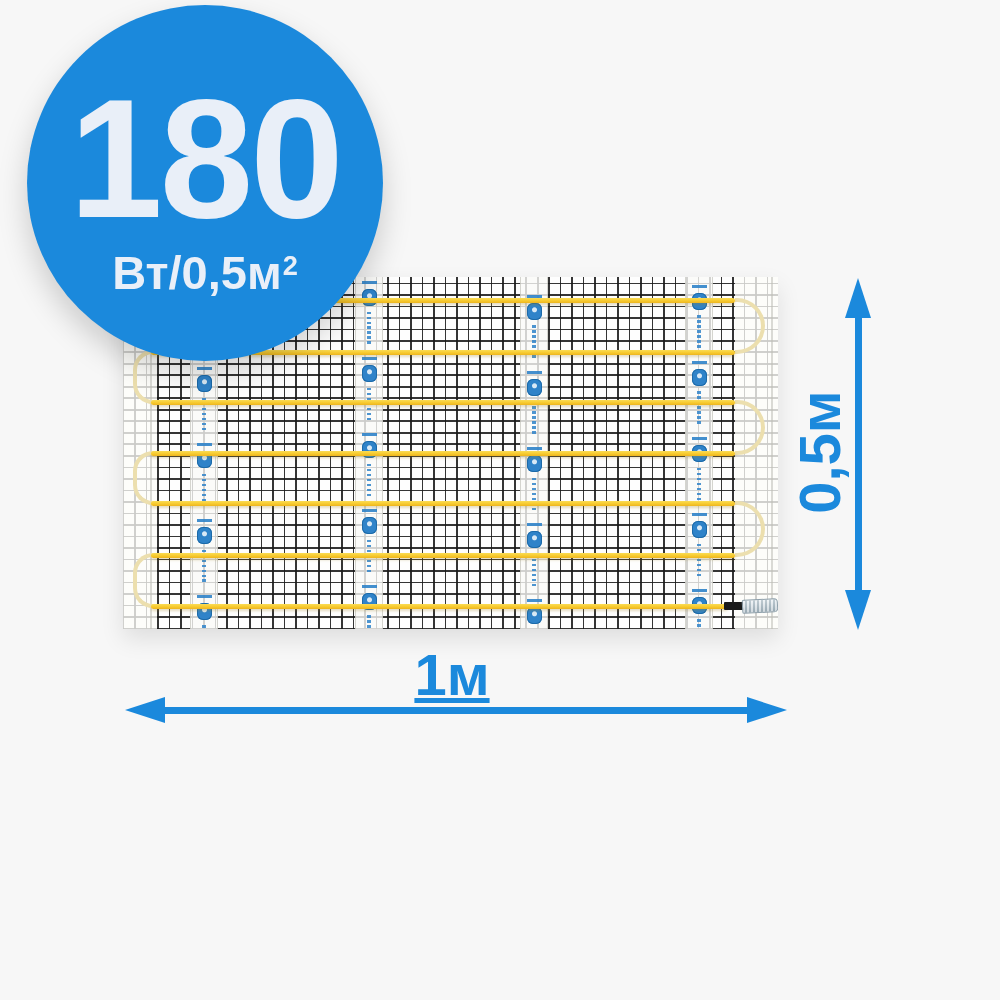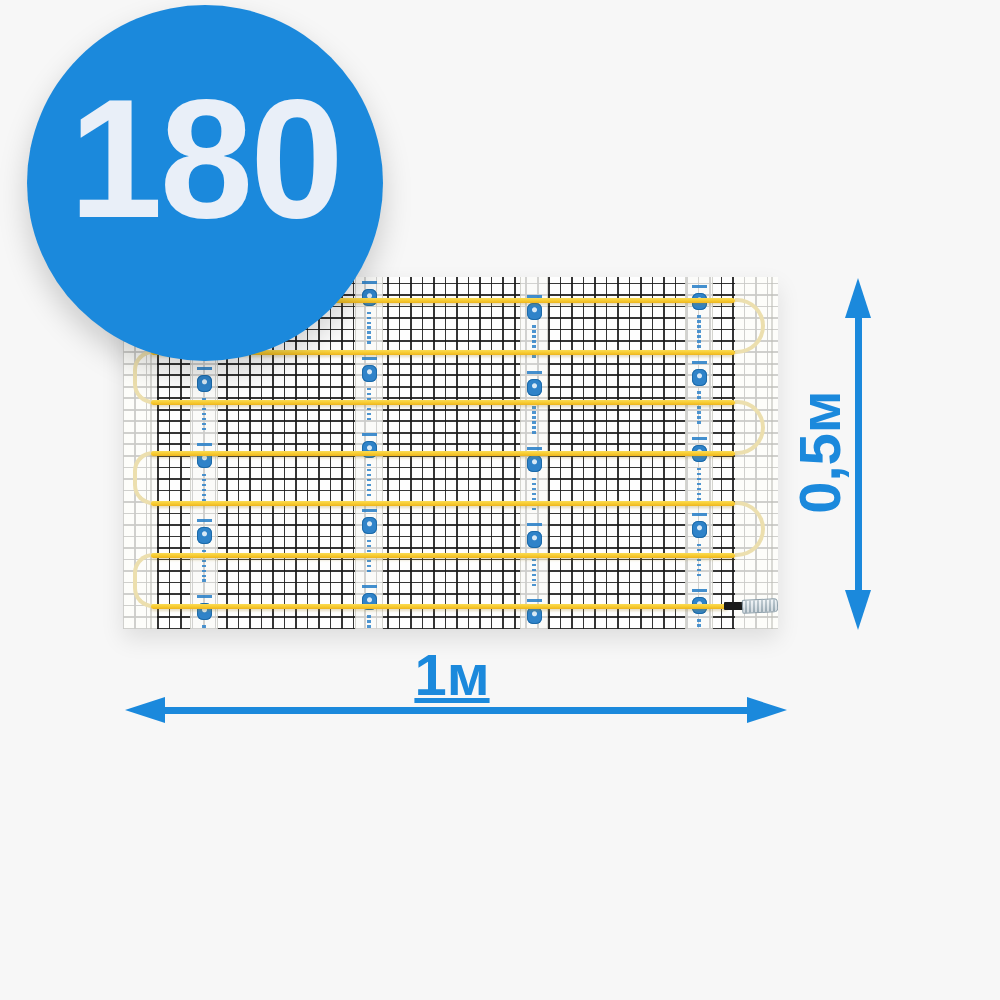--- a/index.html
+++ b/index.html
@@ -230,20 +230,23 @@
     <div class="cable-row" style="left: 28px; top: 174px; width: 584px;"></div>
     <div class="cable-row" style="left: 28px; top: 224px; width: 584px;"></div>
     <div class="cable-row" style="left: 28px; top: 276px; width: 584px;"></div>
     <div class="cable-row" style="left: 28px; top: 327px; width: 577px;"></div>
     <div class="connector-sleeve" style="left: 601px; width: 20px; top: 325px;"></div>
     <div class="connector-tip" style="left: 619px; width: 34px; top: 322px;"></div>
   </div>
 
 <div class="abs badge">
   <div class="power-value">180</div>
+  <div class="power-unit">
+    <span>Вт/0,5м</span><span class="sup">2</span>
+  </div>
 </div>
 
 <div class="abs v-arrow">
   <div class="shaft"></div>
   <div class="head up"></div>
   <div class="head down"></div>
 </div>
 <div class="abs dim-label height-label">0,5м</div>
 
 <div class="abs h-arrow">

